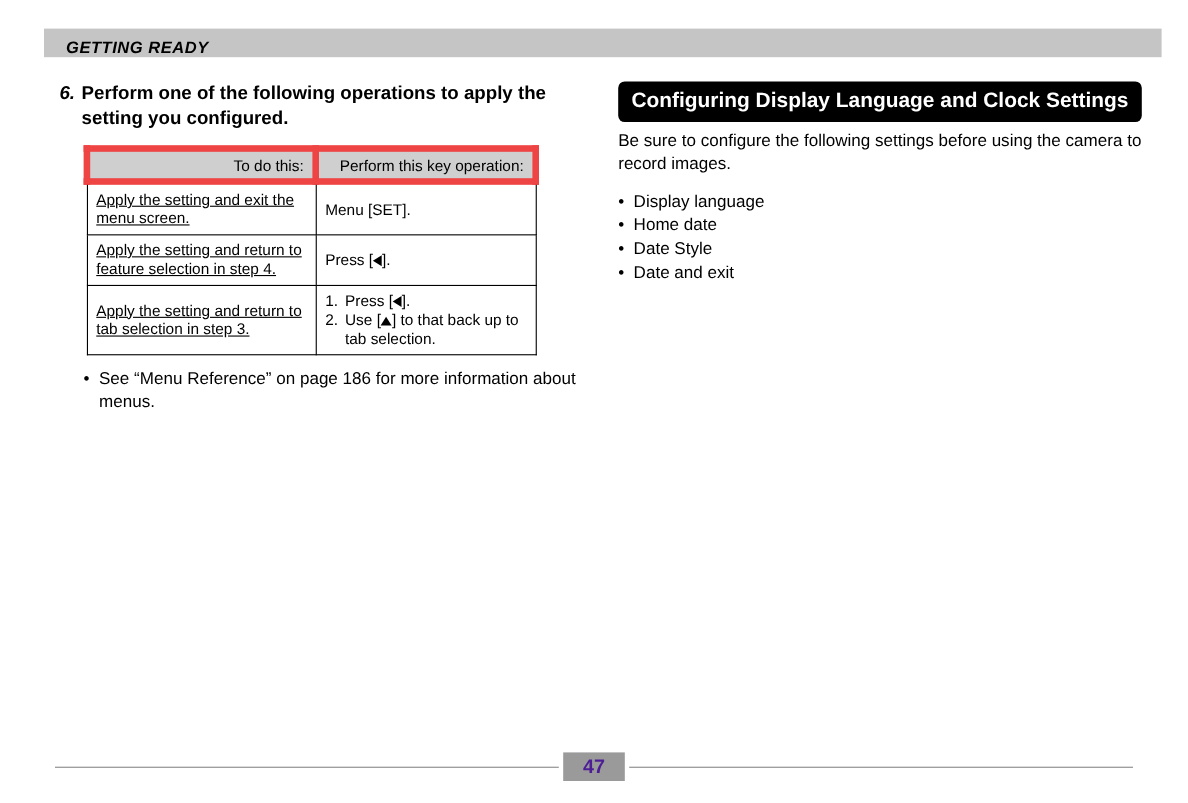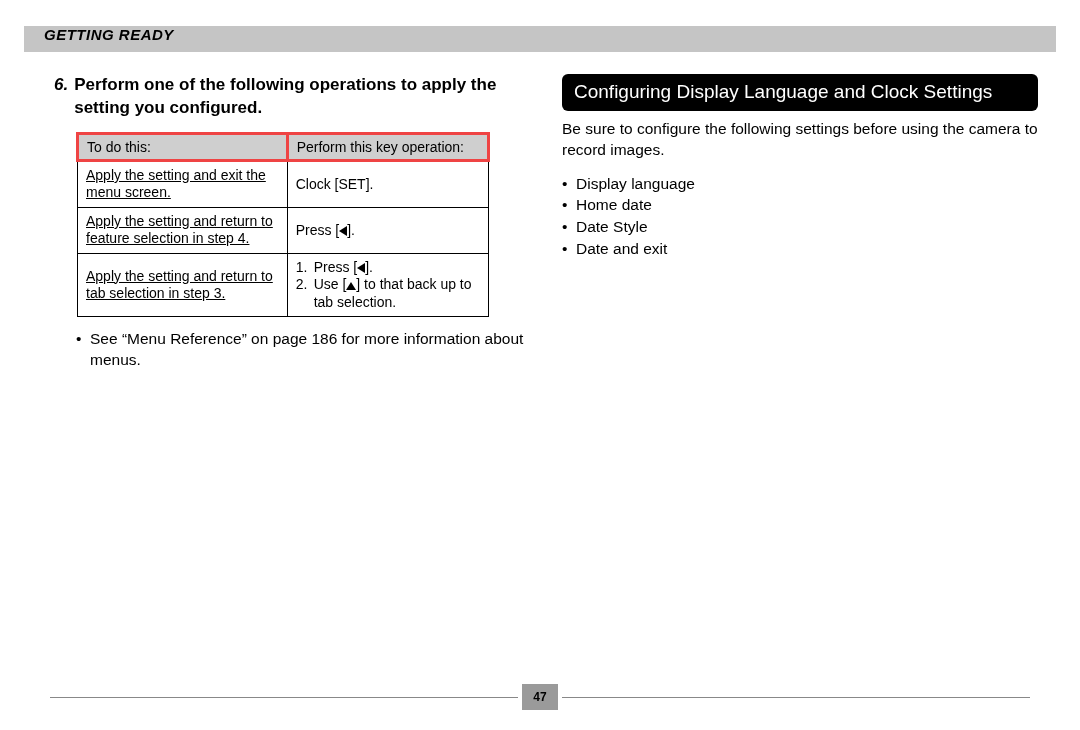--- a/index.html
+++ b/index.html
@@ -7,26 +7,26 @@
       width: 1080px;
       height: 730px;
       background: #ffffff;
       font-family: Arial, Helvetica, sans-serif;
       color: #000;
       position: relative;
     }
     .header-bar {
       position: absolute;
       top: 26px;
-      left: 24px;
+      left: 40px;
       right: 24px;
       height: 26px;
       background: #c5c5c5;
       display: flex;
-      align-items: flex-start;
+      align-items: flex-end;
       padding-left: 20px;
     }
     .header-bar span {
       font-weight: bold;
       font-style: italic;
       font-size: 15px;
       letter-spacing: 0.5px;
       color: #000;
     }
     .content {
@@ -60,23 +60,23 @@
     table.op {
       border-collapse: collapse;
       width: 87%;
       margin-left: 26px;
       margin-bottom: 12px;
       font-size: 14px;
     }
     table.op th {
       background: #cfcfcf;
       font-weight: normal;
-      text-align: left;
+      text-align: right;
       padding: 4px 8px;
-      border: 3px solid #ef4444;
+      border: 6px solid #ef4444;
     }
     table.op td {
       border: 1px solid #000;
       padding: 5px 8px;
       vertical-align: middle;
       line-height: 1.25;
     }
     table.op td.action {
       width: 51%;
       text-decoration: underline;
@@ -102,21 +102,21 @@
       line-height: 1.35;
     }
     .bullet-note .dot {
       width: 14px;
       flex-shrink: 0;
     }
     .section-heading {
       background: #000;
       color: #fff;
       font-size: 19px;
-      font-weight: normal;
+      font-weight: bold;
       border-radius: 6px;
       padding: 6px 12px 7px 12px;
       line-height: 1.25;
       margin-bottom: 8px;
     }
     .para {
       font-size: 15.5px;
       line-height: 1.35;
       margin-bottom: 12px;
     }
@@ -156,24 +156,24 @@
       display: flex;
       align-items: center;
     }
     .footer .line {
       flex: 1;
       height: 1px;
       background: #888;
     }
     .footer .page {
       background: #9a9a9a;
-      color: #000000;
-      font-weight: bold;
-      font-size: 12px;
-      width: 36px;
+      color: #4c1d95;
+      font-weight: bold;
+      font-size: 18px;
+      width: 56px;
       height: 26px;
       display: flex;
       align-items: center;
       justify-content: center;
       margin: 0 4px;
     }
   </style>
 </head>
 <body>
 
@@ -191,21 +191,21 @@
     <table class="op">
       <thead>
         <tr>
           <th>To do this:</th>
           <th>Perform this key operation:</th>
         </tr>
       </thead>
       <tbody>
         <tr>
           <td class="action">Apply the setting and exit the menu screen.</td>
-          <td>Clock [SET].</td>
+          <td>Menu [SET].</td>
         </tr>
         <tr>
           <td class="action">Apply the setting and return to feature selection in step 4.</td>
           <td>
             <span>Press [</span><span class="tri left"></span><span>].</span>
           </td>
         </tr>
         <tr>
           <td class="action">Apply the setting and return to tab selection in step 3.</td>
           <td>

